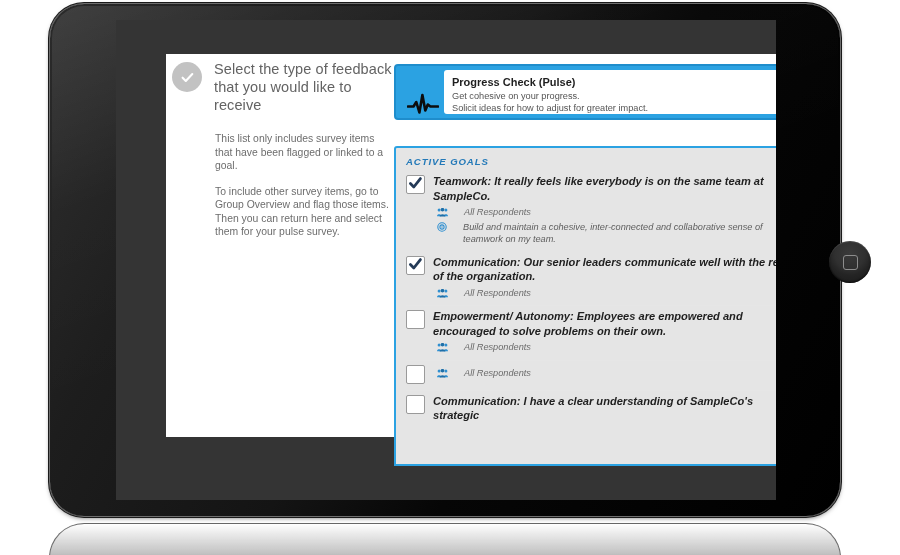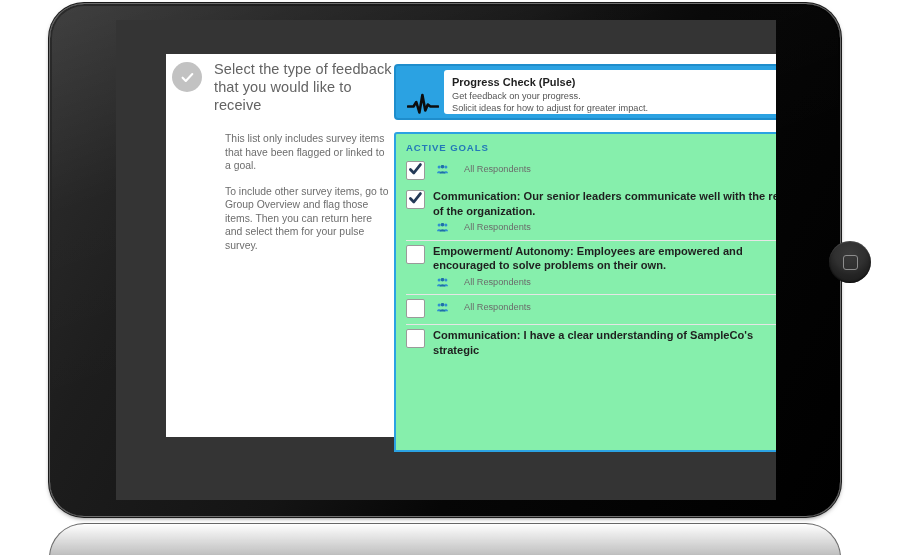--- a/index.html
+++ b/index.html
@@ -133,21 +133,21 @@
     color: #636363;
     letter-spacing: 0.1px;
   }
   .step.active .step-title { color: #4a4a4a; }
 
   .step-help {
     margin: 18px 0 0 43px;
     width: 176px;
   }
   .step-help p {
-    margin: 0 0 12px 10px;
+    margin: 0 0 12px 0;
     font-size: 10.4px;
     line-height: 13.5px;
     color: #6d6d6d;
   }
   .step-help p:last-child { margin-bottom: 0; }
 
   
   .right-col {
     position: absolute;
     left: 228px;
@@ -192,28 +192,29 @@
   }
   .pulse-line {
     font-size: 9.2px;
     color: #545454;
     line-height: 11.5px;
   }
 
   
   .items-panel {
     position: relative;
-    margin-top: 12px;
+    margin-top: 26px;
     border: 2px solid #2ba2e2;
     border-top: 2px solid #2ba2e2;
     border-radius: 3px 3px 0 0;
-    background: #86efac;
+    background: #e5e5e5;
     height: 320px;
     overflow: hidden;
     box-sizing: border-box;
+    font-style: italic;
   }
   .items-scroll {
     position: absolute;
     inset: 0;
     padding: 6px 10px 0 8px;
     box-sizing: border-box;
   }
 
   .section-label {
     font-size: 9.6px;
@@ -336,49 +337,60 @@
         <div class="right-col">
 
           <div class="pulse-card">
             <div class="pulse-icon">
               <svg width="32" height="26" viewBox="0 0 32 26" aria-hidden="true">
                 <path d="M1 14.5 H6.5 L9.3 10 L12.4 20.5 L15.4 3 L18.3 18.5 L20.8 12.5 L23.4 14.5 H31" fill="none" stroke="#0d0d0d" stroke-width="2.6" stroke-linecap="round" stroke-linejoin="round"></path>
               </svg>
             </div>
             <div class="pulse-body">
               <div class="pulse-title">Progress Check (Pulse)</div>
-              <div class="pulse-line">Get feedback on your progress.</div>
+              <div class="pulse-line">Get cohesive on your progress.</div>
               <div class="pulse-line">Solicit ideas for how to adjust for greater impact.</div>
             </div>
           </div>
 
           <div class="items-panel">
             <div class="items-scroll">
 
               <div class="section-label">ACTIVE GOALS</div>
 
               <div class="item-row">
                 <div class="cbox">
                   <svg width="15" height="15" viewBox="0 0 15 15" aria-hidden="true">
                     <path d="M2.4 7.6 L5.8 11 L12.4 2.6" fill="none" stroke="#243a57" stroke-width="2.8" stroke-linecap="round" stroke-linejoin="round"></path>
                   </svg>
                 </div>
                 <div class="item-main">
+                  <div class="item-text">Teamwork: It really feels like everybody is on the same team at SampleCo.</div>
                   <div class="meta-row">
                     <span class="meta-icon">
                       <svg width="11" height="9" viewBox="0 0 11 9" aria-hidden="true">
                         <circle cx="2.1" cy="2.1" r="1.5" fill="#2f8fd0"></circle>
                         <circle cx="8.9" cy="2.1" r="1.5" fill="#2f8fd0"></circle>
                         <circle cx="5.5" cy="1.7" r="1.8" fill="#1f6fa8"></circle>
                         <path d="M0 8.2 C0 5.6 4.2 5.6 4.2 8.2 Z" fill="#2f8fd0"></path>
                         <path d="M6.8 8.2 C6.8 5.6 11 5.6 11 8.2 Z" fill="#2f8fd0"></path>
                         <path d="M2.6 8.6 C2.6 5.3 8.4 5.3 8.4 8.6 Z" fill="#1f6fa8"></path>
                       </svg>
                     </span>
                     <span class="meta-text">All Respondents</span>
+                  </div>
+                  <div class="meta-row goal">
+                    <span class="meta-icon">
+                      <svg width="10" height="10" viewBox="0 0 10 10" aria-hidden="true">
+                        <circle cx="5" cy="5" r="4.2" fill="none" stroke="#2f8fd0" stroke-width="1.1"></circle>
+                        <circle cx="5" cy="5" r="2.1" fill="none" stroke="#2f8fd0" stroke-width="1.1"></circle>
+                        <circle cx="5" cy="5" r="0.7" fill="#2f8fd0"></circle>
+                      </svg>
+                    </span>
+                    <span class="meta-text">Build and maintain a cohesive, inter-connected and collaborative sense of teamwork on my team.</span>
                   </div>
                 </div>
               </div>
 
 
               <div class="item-row">
                 <div class="cbox">
                   <svg width="15" height="15" viewBox="0 0 15 15" aria-hidden="true">
                     <path d="M2.4 7.6 L5.8 11 L12.4 2.6" fill="none" stroke="#243a57" stroke-width="2.8" stroke-linecap="round" stroke-linejoin="round"></path>
                   </svg>

